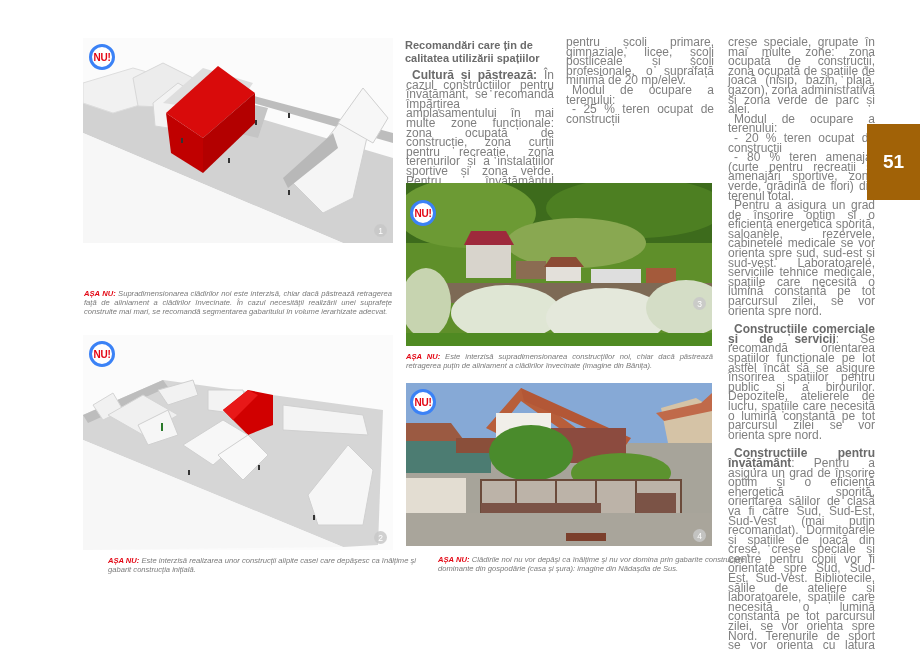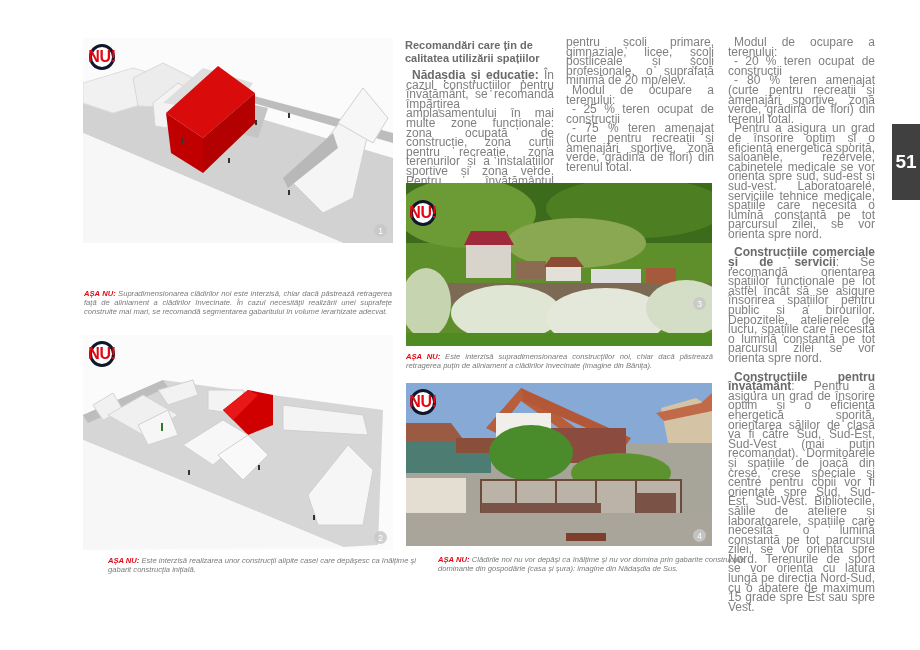--- a/index.html
+++ b/index.html
@@ -1,28 +1,28 @@
 <!DOCTYPE html>
 <html><head>
 <meta charset="utf-8">
 <style>
   html,body{margin:0;padding:0;}
   body{width:920px;height:650px;background:#ffffff;position:relative;overflow:hidden;font-family:"Liberation Sans",sans-serif;color:#7a7a7a;}
   .figure{position:absolute;overflow:hidden;background:#f4f4f4;}
   .figure svg{display:block;width:100%;height:100%;}
-  .nu-badge{position:absolute;width:26px;height:26px;border:3px solid #0f172a;border-radius:50%;background:#fff;color:#e30613;font-weight:bold;font-size:16px;display:flex;align-items:center;justify-content:center;box-sizing:border-box;letter-spacing:-0.3px;}
+  .nu-badge{position:absolute;width:26px;height:26px;border:3px solid #3b82f6;border-radius:50%;background:#fff;color:#e30613;font-weight:bold;font-size:10px;display:flex;align-items:center;justify-content:center;box-sizing:border-box;letter-spacing:-0.3px;}
   .num-badge{position:absolute;width:13px;height:13px;border-radius:50%;background:rgba(200,200,200,0.85);color:#fff;font-size:8.5px;display:flex;align-items:center;justify-content:center;}
   .caption{position:absolute;font-size:7.6px;line-height:9px;font-style:italic;color:#7a7a7a;text-align:justify;}
   .caption .lead{color:#e30613;font-weight:bold;font-style:italic;}
   .col{position:absolute;font-size:12px;line-height:9.6px;color:#7f7f7f;text-align:justify;}
   .col p{margin:0;}
   .col .ind{text-indent:6px;}
   .col b{color:#6a6a6a;}
   .heading{position:absolute;font-size:11px;line-height:12.5px;font-weight:bold;color:#6b6b6b;}
-  .page-tab{position:absolute;right:0;top:124px;width:28px;height:76px;background:#404040;color:#fff;font-weight:bold;font-size:19px;display:flex;align-items:center;justify-content:center;}
+  .page-tab{position:absolute;right:0;top:124px;width:53px;height:76px;background:#a16207;color:#fff;font-weight:bold;font-size:19px;display:flex;align-items:center;justify-content:center;}
 </style>
 </head>
 <body>
 
 <div class="figure" style="left:83px;top:38px;width:310px;height:205px;background:#fbfbfb;">
   <svg viewBox="0 0 310 205">
     <polygon points="0,55 40,40 310,120 310,205 260,205 0,95" fill="#d2d2d2"></polygon>
     <polygon points="0,95 260,205 0,205" fill="#f7f7f7"></polygon>
     <polygon points="100,50 185,70 175,100 90,80" fill="#c5c5c5"></polygon>
     <polygon points="160,55 310,95 310,105 160,62" fill="#bdbdbd"></polygon>
@@ -72,28 +72,27 @@
   </svg>
   <div class="nu-badge" style="left:6px;top:6px;">NU!</div>
   <div class="num-badge" style="right:6px;bottom:6px;">2</div>
 </div>
 <div class="caption" style="left:84px;top:556px;width:308px;margin-left:24px;">
   <span class="lead">AȘA NU:</span><span> Este interzisă realizarea unor construcții alipite casei care depășesc ca înălțime și gabarit construcția inițială.</span>
 </div>
 
 <div class="heading" style="left:405px;top:39px;width:150px;">Recomandări care țin de calitatea utilizării spațiilor</div>
 <div class="col" style="left:406px;top:71px;width:148px;">
-  <p class="ind"><b>Nădașdia și educație:</b><span> În cazul construcțiilor pentru învățământ, se recomandă împărțirea amplasamentului în mai multe zone funcționale: zona ocupată de construcție, zona curții pentru recreație, zona terenurilor și a instalațiilor sportive și zona verde. Pentru învățământul preșcolar (grădinițe), se va asigura o suprafață minimă de teren de 22 mp/copil, iar</span></p>
+  <p class="ind"><b>Cultură și păstrează:</b><span> În cazul construcțiilor pentru învățământ, se recomandă împărțirea amplasamentului în mai multe zone funcționale: zona ocupată de construcție, zona curții pentru recreație, zona terenurilor și a instalațiilor sportive și zona verde. Pentru învățământul preșcolar (grădinițe), se va asigura o suprafață minimă de teren de 22 mp/copil, iar</span></p>
 </div>
 
 <div class="col" style="left:566px;top:38px;width:148px;">
   <p>pentru școli primare, gimnaziale, licee, școli postliceale și școli profesionale, o suprafață minimă de 20 mp/elev.</p>
   <p class="ind">Modul de ocupare a terenului:</p>
   <p class="ind">- 25 % teren ocupat de construcții</p>
-  <p class="ind">- 75 % teren amenajat (curte pentru recreații și amenajări sportive, zonă verde, grădină de flori) din terenul total.</p>
 </div>
 
 <div class="figure" style="left:406px;top:183px;width:306px;height:163px;">
   <svg viewBox="0 0 306 163" preserveAspectRatio="none">
     <rect width="306" height="163" fill="#5f8f2a"></rect>
     <rect width="306" height="60" fill="#3d6b1c"></rect>
     <ellipse cx="60" cy="30" rx="70" ry="35" fill="#6c9a34"></ellipse>
     <ellipse cx="230" cy="25" rx="90" ry="30" fill="#4d7f22"></ellipse>
     <ellipse cx="170" cy="60" rx="70" ry="25" fill="#89a851"></ellipse>
     <rect x="0" y="100" width="306" height="20" fill="#7d6a55"></rect>
@@ -145,20 +144,21 @@
     <rect x="160" y="150" width="40" height="8" fill="#7b3f2c"></rect>
   </svg>
   <div class="nu-badge" style="left:4px;top:6px;">NU!</div>
   <div class="num-badge" style="right:6px;bottom:4px;">4</div>
 </div>
 <div class="caption" style="left:406px;top:555px;width:307px;margin-left:32px;">
   <span class="lead">AȘA NU:</span><span> Clădirile noi nu vor depăși ca înălțime și nu vor domina prin gabarite construcțiile dominante din gospodărie (casa și șura): imagine din Nădașdia de Sus.</span>
 </div>
 
 <div class="col" style="left:728px;top:38px;width:147px;">
+  <p>creșe speciale, grupate în mai multe zone: zona ocupată de construcții, zona ocupată de spațiile de joacă (nisip, bazin, plajă, gazon), zona administrativă și zona verde de parc și alei.</p>
   <p class="ind">Modul de ocupare a terenului:</p>
   <p class="ind">- 20 % teren ocupat de construcții</p>
   <p class="ind">- 80 % teren amenajat (curte pentru recreații și amenajări sportive, zonă verde, grădină de flori) din terenul total.</p>
   <p class="ind">Pentru a asigura un grad de însorire optim și o eficiență energetică sporită, saloanele, rezervele, cabinetele medicale se vor orienta spre sud, sud-est și sud-vest. Laboratoarele, serviciile tehnice medicale, spațiile care necesită o lumină constantă pe tot parcursul zilei, se vor orienta spre nord.</p>
   <p class="ind" style="margin-top:9px;"><b>Construcțiile comerciale și de servicii</b><span>: Se recomandă orientarea spațiilor funcționale pe lot astfel încât să se asigure însorirea spațiilor pentru public și a birourilor. Depozitele, atelierele de lucru, spațiile care necesită o lumină constantă pe tot parcursul zilei se vor orienta spre nord.</span></p>
   <p class="ind" style="margin-top:9px;"><b>Construcțiile pentru învățământ</b><span>: Pentru a asigura un grad de însorire optim și o eficiență energetică sporită, orientarea sălilor de clasă va fi către Sud, Sud-Est, Sud-Vest (mai puțin recomandat). Dormitoarele și spațiile de joacă din creșe, creșe speciale și centre pentru copii vor fi orientate spre Sud, Sud-Est, Sud-Vest. Bibliotecile, sălile de ateliere și laboratoarele, spațiile care necesită o lumină constantă pe tot parcursul zilei, se vor orienta spre Nord. Terenurile de sport se vor orienta cu latura lungă pe direcția Nord-Sud, cu o abatere de maximum 15 grade spre Est sau spre Vest.</span></p>
 </div>
 
 <div class="page-tab">51</div>
 

